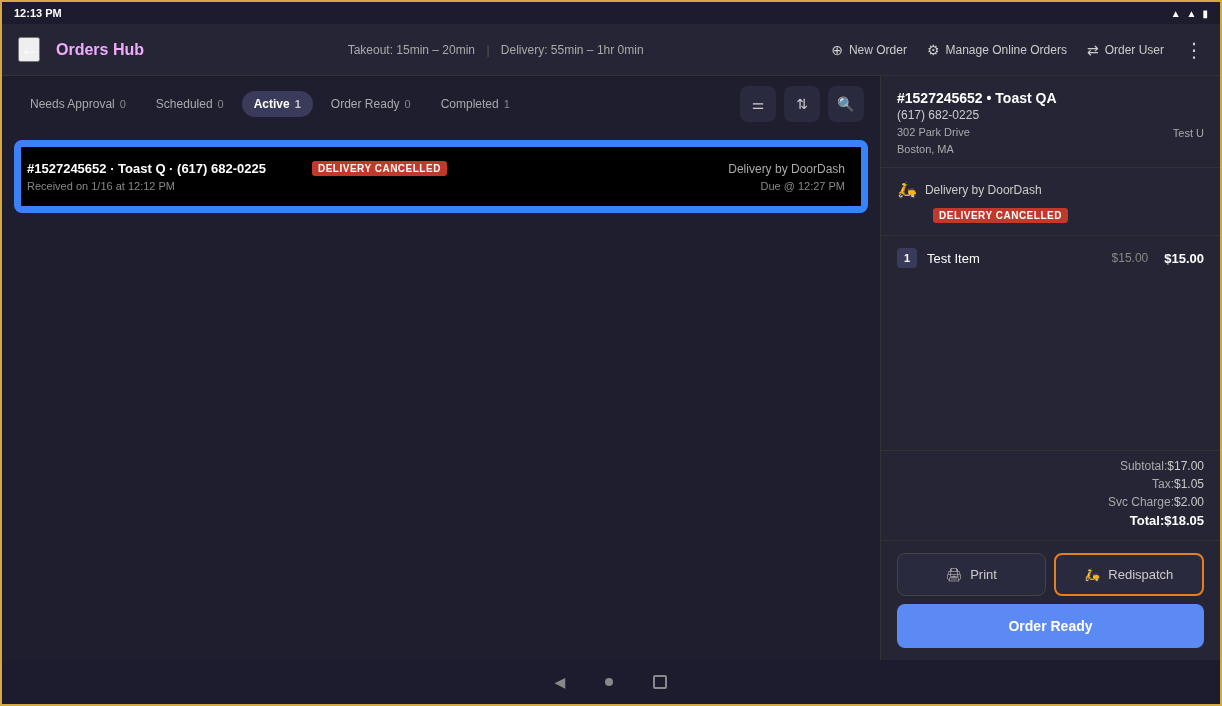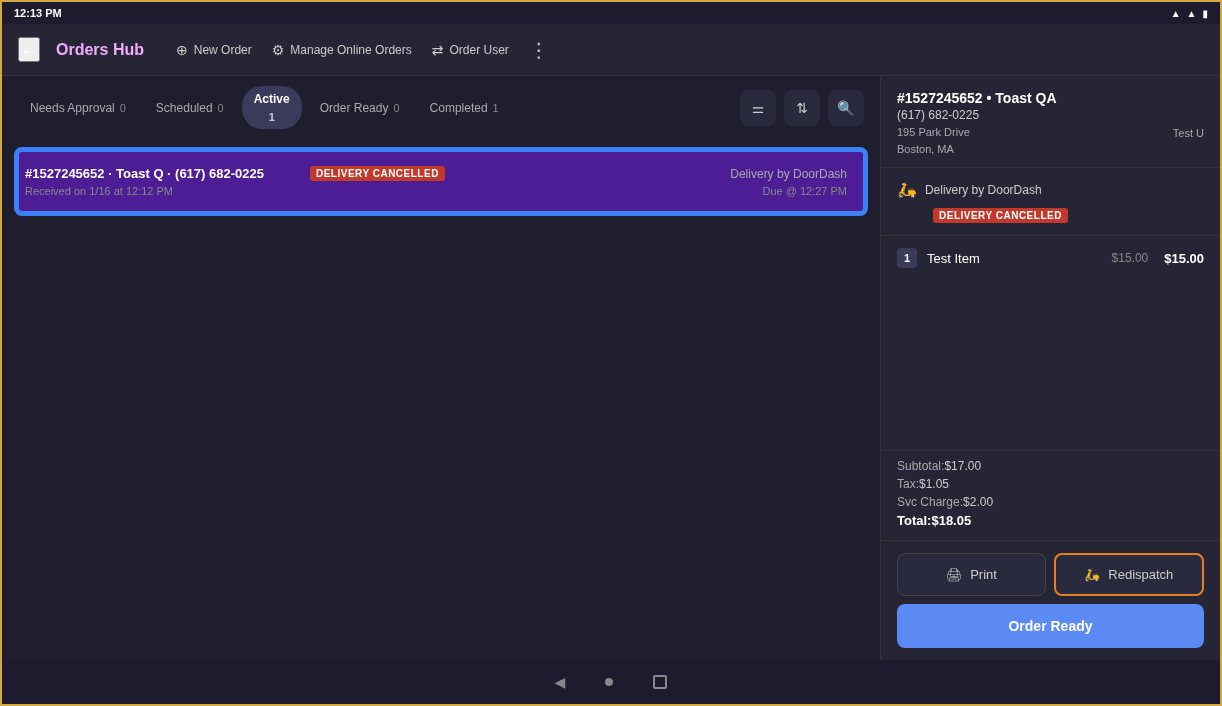--- a/index.html
+++ b/index.html
@@ -127,21 +127,20 @@
       color: #aaa;
       cursor: pointer;
       background: transparent;
       border: none;
       white-space: nowrap;
     }
     .filter-tab.active {
       background: #3a3a5a;
       color: #fff;
       font-weight: 600;
-      flex-direction: column;
     }
     .filter-tab .count {
       font-size: 11px;
       color: #888;
     }
     .filter-tab.active .count {
       color: #ccc;
     }
     .filter-actions {
       margin-left: auto;
@@ -172,22 +171,22 @@
       background: #2a2a3e;
       border-radius: 8px;
       padding: 14px 16px;
       display: flex;
       justify-content: space-between;
       align-items: center;
       cursor: pointer;
       margin-bottom: 8px;
     }
     .order-card.selected {
-      background: #4c1d95;
-      border: 5px solid #3b82f6;
+      background: #000000;
+      border: 7px solid #3b82f6;
       padding-left: 6px;
     }
     .order-left {}
     .order-title-row {
       display: flex;
       align-items: center;
       gap: 10px;
       margin-bottom: 4px;
     }
     .order-id {
@@ -326,21 +325,21 @@
       font-size: 13px;
       font-weight: 700;
     }
 
     .detail-totals {
       padding: 8px 16px;
       border-top: 1px solid #333;
     }
     .total-row {
       display: flex;
-      justify-content: flex-start;
+      justify-content: flex-end;
       margin-bottom: 4px;
     }
     .total-label {
       color: #aaa;
       font-size: 12px;
     }
     .total-value {
       color: #ccc;
       font-size: 12px;
     }
@@ -437,20 +436,25 @@
   <div class="status-icons">
     <span class="status-icon">▲</span>
     <span class="status-icon">▲</span>
     <span class="status-icon">▮</span>
   </div>
 </div>
 
 <div class="top-nav">
   <button class="nav-back">←</button>
   <span class="nav-title">Orders Hub</span>
+  <div class="nav-times">
+    <span>Takeout: 15min – 20min</span>
+    <span class="sep"> | </span>
+    <span>Delivery: 55min – 1hr 0min</span>
+  </div>
   <div class="nav-actions">
     <button class="nav-action-btn">
       <span class="icon">⊕</span>
       <span>New Order</span>
     </button>
     <button class="nav-action-btn">
       <span class="icon">⚙</span>
       <span>Manage Online Orders</span>
     </button>
     <button class="nav-action-btn">
@@ -518,21 +522,21 @@
   </div>
 
   <div class="right-panel">
 
     <div class="detail-header">
       <div class="detail-order-title">#1527245652 • Toast QA</div>
       <div class="detail-customer-row">
         <div class="detail-customer-info">
           <div class="detail-phone">(617) 682-0225</div>
           <div class="detail-address">
-            <span>195 Park Drive</span><br>
+            <span>302 Park Drive</span><br>
             <span>Boston, MA</span>
           </div>
         </div>
         <div class="detail-test-label">Test U</div>
       </div>
     </div>
 
     <div class="detail-delivery-section">
       <div class="detail-delivery-row">
         <span class="delivery-icon">🛵</span>

